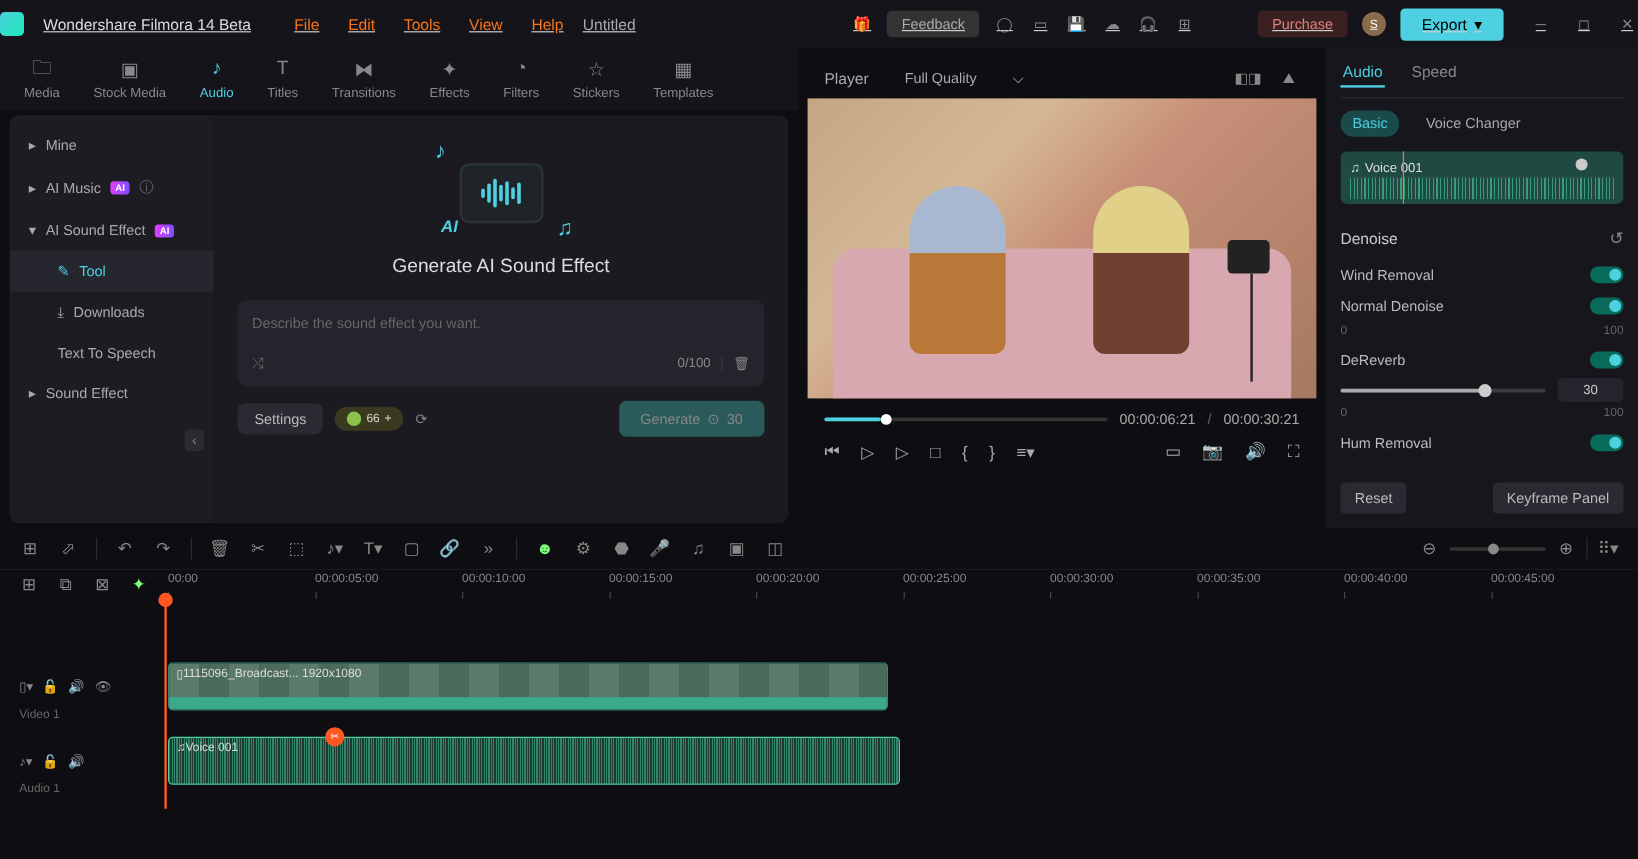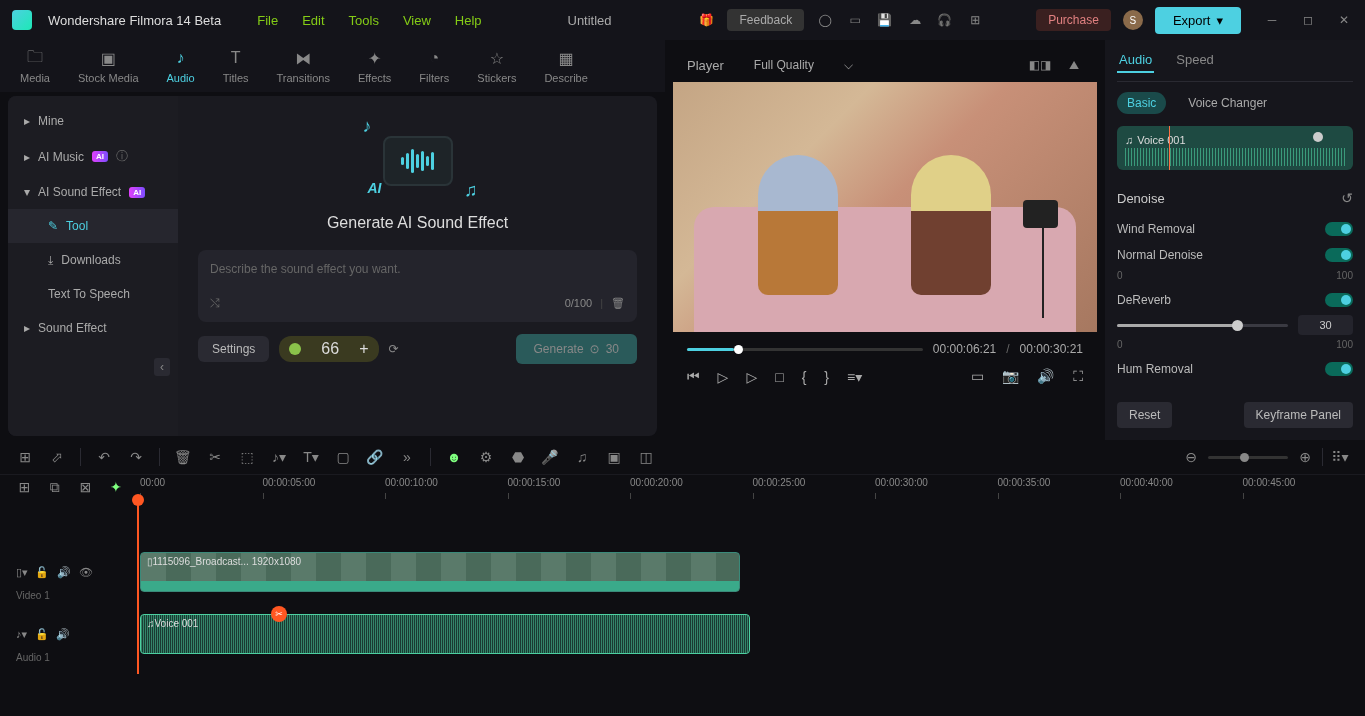--- a/index.html
+++ b/index.html
@@ -1,24 +1,24 @@
 <!DOCTYPE html>
 <html><head>
 <meta charset="utf-8">
 <style>
 * { margin: 0; padding: 0; box-sizing: border-box; font-family: -apple-system, BlinkMacSystemFont, "Segoe UI", sans-serif; }
 body { background: #0e0e12; color: #ccc; font-size: 12px; width: 1365px; height: 716px; overflow: hidden; }
 
 
-.titlebar { height: 40px; background: #14141a; display: flex; align-items: center; padding: 0 12px; gap: 16px; }
+.titlebar { height: 40px; background: #14141a; display: flex; align-items: center; padding: 0 0; gap: 16px; text-decoration: underline; }
 .logo { width: 20px; height: 20px; background: linear-gradient(135deg, #4dd0e1, #1de9b6); border-radius: 4px; }
 .app-name { font-size: 13px; color: #ddd; margin-right: 20px; }
 .menu-items { display: flex; gap: 24px; }
-.menu-item { color: #84cc16; font-size: 13px; cursor: pointer; }
-.title-center { flex: 1; text-align: center; color: #aaa; font-size: 13px; }
+.menu-item { color: #f97316; font-size: 13px; cursor: pointer; }
+.title-center { flex: 1; color: #aaa; font-size: 13px; }
 .titlebar-right { display: flex; align-items: center; gap: 12px; }
 .tb-icon { width: 18px; height: 18px; color: #888; cursor: pointer; display: flex; align-items: center; justify-content: center; }
 .feedback-btn { background: #333; padding: 4px 12px; border-radius: 4px; color: #aaa; font-size: 12px; cursor: pointer; }
 .purchase-btn { background: #3a2020; color: #e08080; padding: 4px 12px; border-radius: 4px; font-size: 12px; cursor: pointer; margin-left: 40px; }
 .export-btn { background: #4dd0e1; color: #000; padding: 6px 18px; border-radius: 4px; font-size: 13px; font-weight: 500; cursor: pointer; display: flex; align-items: center; gap: 6px; }
 .avatar { width: 20px; height: 20px; background: #8a6a4a; border-radius: 50%; display: flex; align-items: center; justify-content: center; font-size: 10px; color: #fff; }
 .win-controls { display: flex; gap: 18px; margin-left: 10px; }
 
 
 .main { display: flex; height: 400px; }
@@ -52,21 +52,21 @@
 .note-icon { position: absolute; color: #4dd0e1; font-size: 18px; }
 .ai-title { color: #ddd; font-size: 16px; margin-bottom: 6px; }
 .ai-sub { color: #666; font-size: 10px; margin-bottom: 12px; }
 .prompt-box { width: 100%; background: #24242c; border-radius: 8px; padding: 12px; }
 .prompt-input { color: #666; font-size: 12px; margin-bottom: 20px; }
 .prompt-footer { display: flex; align-items: center; justify-content: space-between; }
 .prompt-icons { display: flex; gap: 12px; color: #666; }
 .prompt-count { color: #888; font-size: 11px; display: flex; align-items: center; gap: 8px; }
 .settings-row { display: flex; align-items: center; gap: 10px; margin-top: 12px; width: 100%; }
 .settings-btn { background: #2a2a32; padding: 6px 14px; border-radius: 6px; color: #bbb; font-size: 12px; cursor: pointer; }
-.credits { display: flex; align-items: center; gap: 20px; background: #3a3a20; padding: 4px 10px; border-radius: 12px; font-size: 16px; color: #ddd; }
+.credits { display: flex; align-items: center; gap: 4px; background: #3a3a20; padding: 4px 10px; border-radius: 12px; font-size: 10px; color: #ddd; }
 .credits-dot { width: 12px; height: 12px; background: #8bc34a; border-radius: 50%; }
 .refresh-ic { color: #888; cursor: pointer; }
 .generate-btn { flex: 0 0 auto; margin-left: auto; background: #2a5a5a; color: #888; padding: 8px 18px; border-radius: 6px; font-size: 12px; display: flex; align-items: center; gap: 6px; }
 
 
 .player-header { display: flex; align-items: center; padding: 8px 14px; gap: 30px; }
 .player-label { color: #aaa; font-size: 13px; }
 .quality-select { color: #aaa; font-size: 12px; display: flex; align-items: center; gap: 30px; cursor: pointer; }
 .player-header-right { margin-left: auto; display: flex; gap: 16px; }
 .player-video { width: 100%; height: 250px; background: linear-gradient(135deg, #c4a584 0%, #d4b896 30%, #c89078 50%, #a67860 100%); position: relative; overflow: hidden; }
@@ -217,21 +217,21 @@
       <div class="media-tab">
           <span class="media-tab-icon">◔</span>
           <span>Filters</span>
         </div>
       <div class="media-tab">
           <span class="media-tab-icon">☆</span>
           <span>Stickers</span>
         </div>
       <div class="media-tab">
           <span class="media-tab-icon">▦</span>
-          <span>Describe</span>
+          <span>Templates</span>
         </div>
     </div>
     <div class="media-body">
       <div class="sidebar">
         <div class="sidebar-item">
             <span>▸</span>
             <span>Mine</span>
           </div>
         <div class="sidebar-item">
             <span>▸</span>

